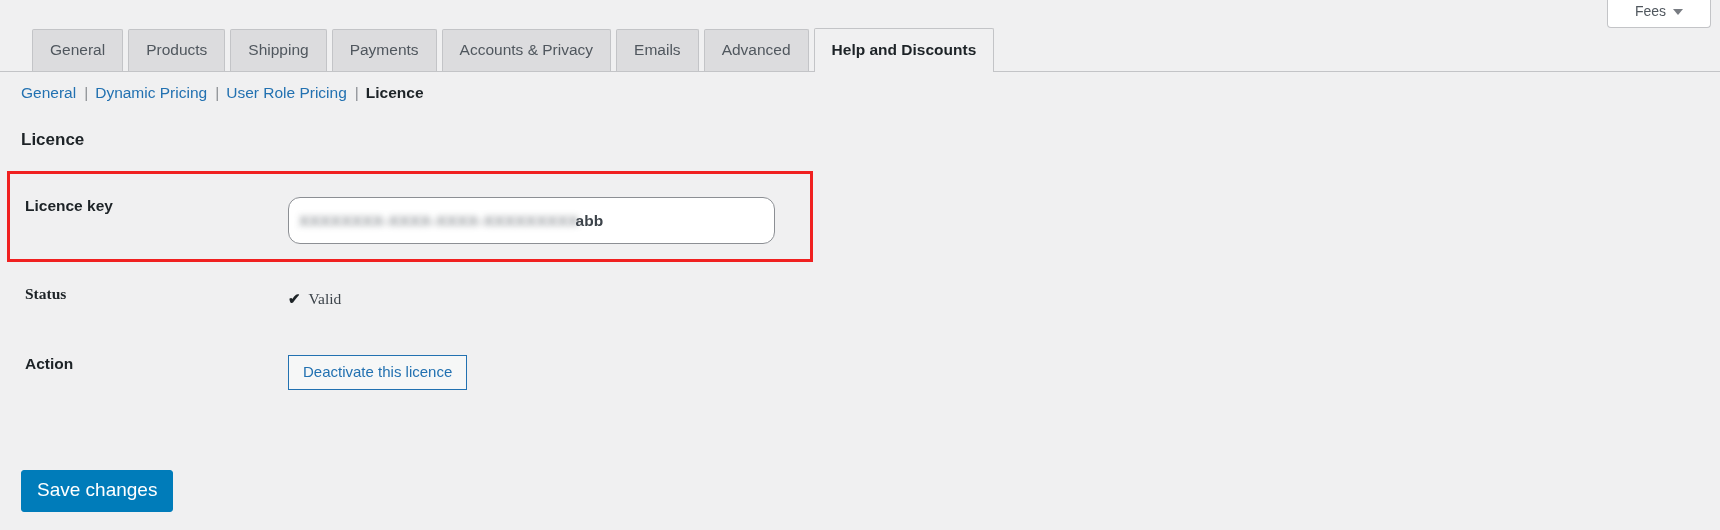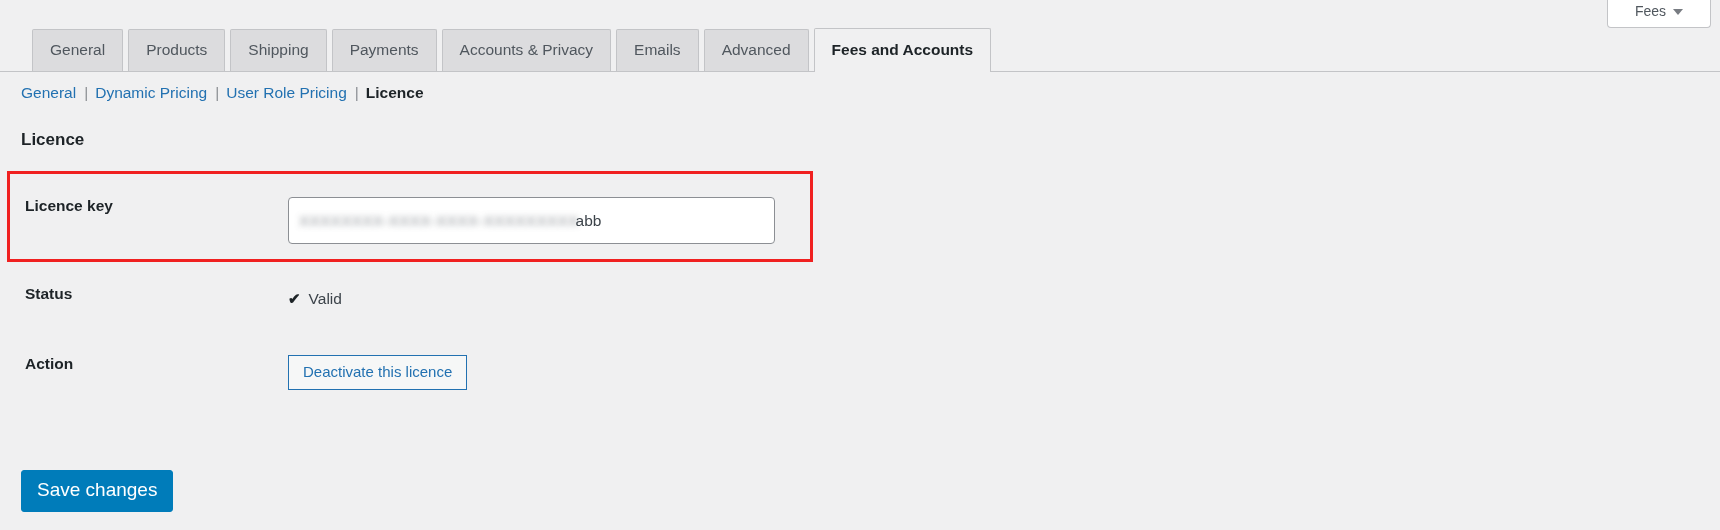--- a/index.html
+++ b/index.html
@@ -156,38 +156,39 @@
     box-sizing: border-box;
     font-size: 15.5px;
     font-weight: bold;
     color: #1d2327;
   }
   .form-field {
     flex: 1;
   }
 
   .row-licence-key { top: 197px; }
-  .row-status      { top: 285px; }
+  .row-status      { top: 285px; font-family: Liberation Serif, serif; }
   .row-action      { top: 355px; }
 
   
   .licence-input {
     position: relative;
     width: 487px;
     height: 47px;
     background: #ffffff;
     border: 1px solid #8c8f94;
-    border-radius: 4px;
+    border-radius: 12px;
     box-sizing: border-box;
     box-shadow: 0 0 0 transparent;
     display: flex;
     align-items: center;
     padding: 0 10px;
     overflow: hidden;
     cursor: text;
+    font-weight: bold;
   }
   .licence-input .redacted {
     display: inline-block;
     font-size: 15.5px;
     color: #6b7177;
     letter-spacing: 0.2px;
     filter: blur(3.2px);
     opacity: 0.75;
     white-space: nowrap;
     user-select: none;
@@ -268,21 +269,21 @@
   <div class="tab">
     <span>Accounts &amp; Privacy</span>
   </div>
   <div class="tab">
     <span>Emails</span>
   </div>
   <div class="tab">
     <span>Advanced</span>
   </div>
   <div class="tab active">
-    <span>Fees and Accounts</span>
+    <span>Help and Discounts</span>
   </div>
 </div>
 
 <div class="subnav">
   <a>General</a>
   <span class="sep">|</span>
   <a>Dynamic Pricing</a>
   <span class="sep">|</span>
   <a>User Role Pricing</a>
   <span class="sep">|</span>

